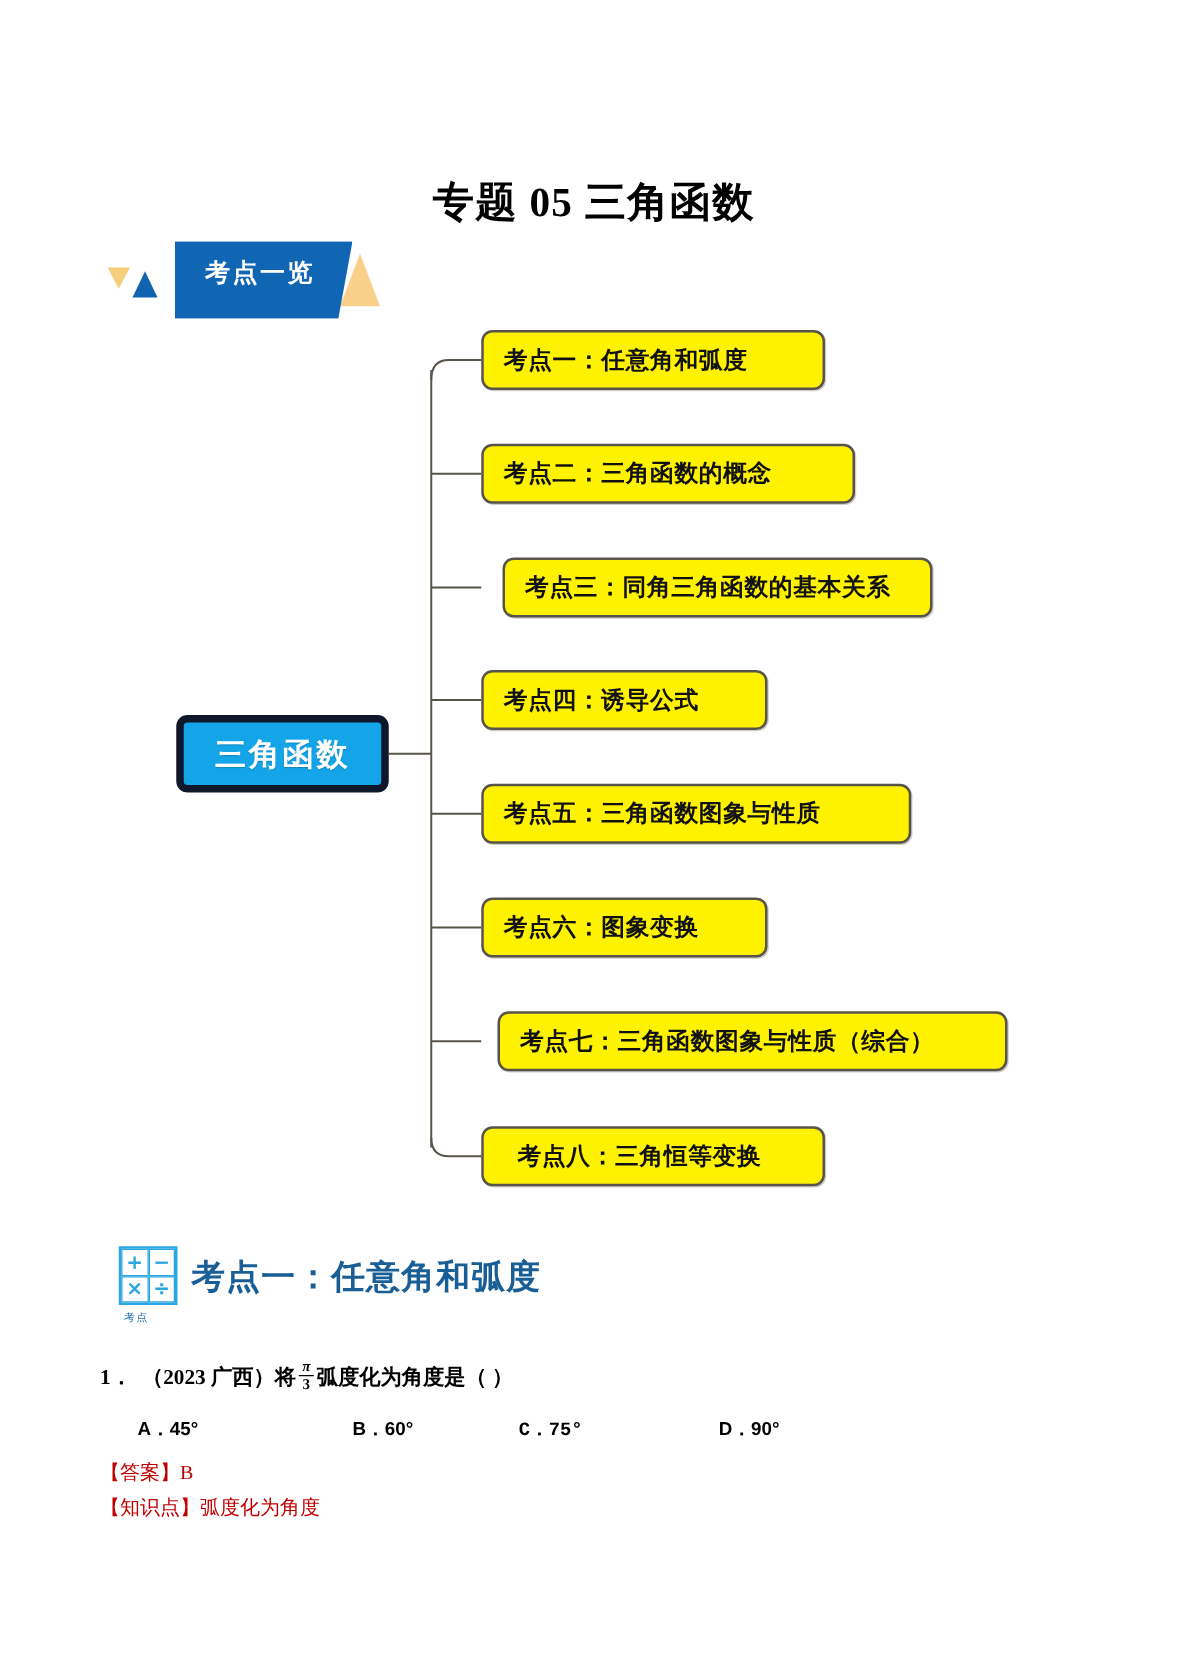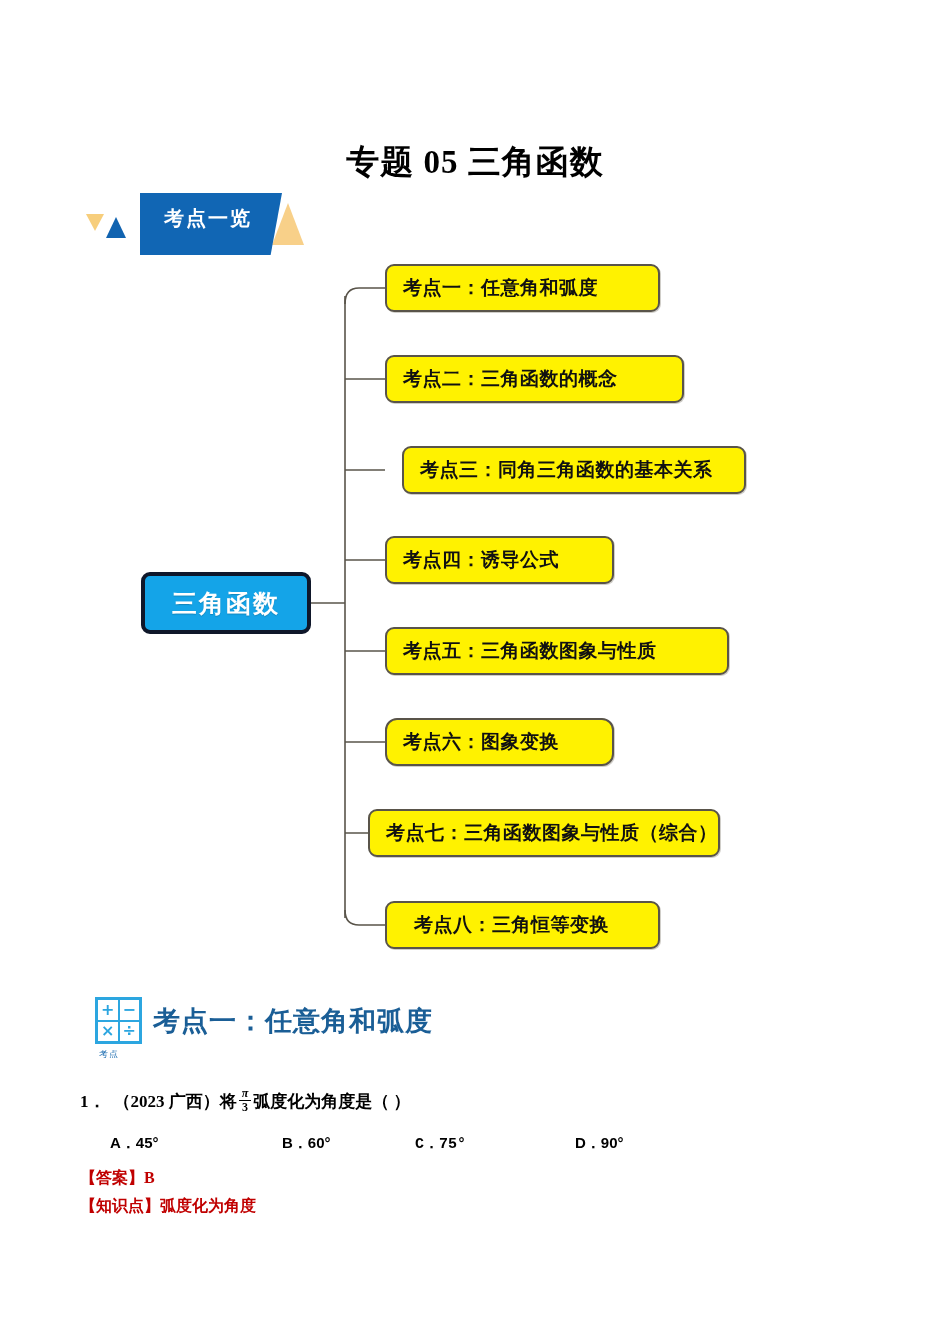--- a/index.html
+++ b/index.html
@@ -92,21 +92,21 @@
     position: absolute;
     left: 0; top: 0;
   }
   .root-node {
     position: absolute;
     left: 141px;
     top: 322px;
     width: 170px;
     height: 62px;
     background: #14A4E8;
-    border: 4px solid #0f172a;
+    border: 6px solid #0f172a;
     border-radius: 9px;
     box-sizing: border-box;
     display: flex;
     align-items: center;
     justify-content: center;
     color: #ffffff;
     font-family: "Liberation Sans", "DejaVu Sans", sans-serif;
     font-weight: bold;
     font-size: 25px;
     letter-spacing: 2px;
@@ -227,21 +227,21 @@
     position: absolute;
     top: 0;
     white-space: nowrap;
   }
 
   .ans-line {
     position: absolute;
     left: 80px;
     color: #C00000;
     font-family: "Liberation Serif", "DejaVu Serif", serif;
-    font-weight: bold;
+    font-weight: normal;
     font-size: 16px;
     white-space: nowrap;
   }
   .ans-1 { top: 1168px; }
   .ans-2 { top: 1196px; }
 </style>
 </head>
 <body>
 
 <div class="page-title">专题 05 三角函数</div>
@@ -275,22 +275,22 @@
     </g>
   </svg>
 
   <div class="root-node">三角函数</div>
 
   <div class="leaf-node" style="left:385px; top:14px;  width:275px;">考点一：任意角和弧度</div>
   <div class="leaf-node" style="left:385px; top:105px; width:299px;text-align:center;">考点二：三角函数的概念</div>
   <div class="leaf-node" style="left:385px; top:196px; width:344px;margin-left:17px;">考点三：同角三角函数的基本关系</div>
   <div class="leaf-node" style="left:385px; top:286px; width:229px;">考点四：诱导公式</div>
   <div class="leaf-node" style="left:385px; top:377px; width:344px;">考点五：三角函数图象与性质</div>
-  <div class="leaf-node" style="left:385px; top:468px; width:229px;border-radius:12px;">考点六：图象变换</div>
-  <div class="leaf-node" style="left:368px; top:559px; width:352px;">考点七：三角函数图象与性质（综合）</div>
+  <div class="leaf-node" style="left:385px; top:468px; width:229px;">考点六：图象变换</div>
+  <div class="leaf-node" style="left:398px; top:559px; width:408px;">考点七：三角函数图象与性质（综合）</div>
   <div class="leaf-node" style="left:385px; top:651px; width:275px;padding-left:27px;">考点八：三角恒等变换</div>
 </div>
 
 <div class="section-head">
   <div class="calc-icon">
     <div class="calc-cell">+</div>
     <div class="calc-cell">−</div>
     <div class="calc-cell">×</div>
     <div class="calc-cell">÷</div>
   </div>

